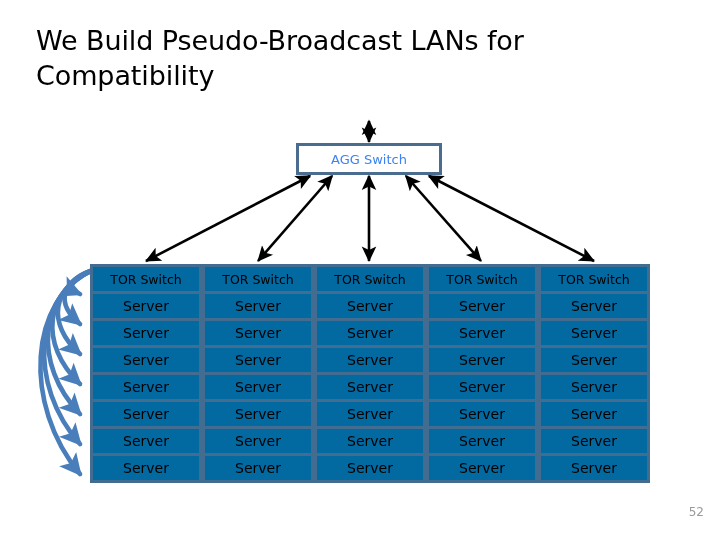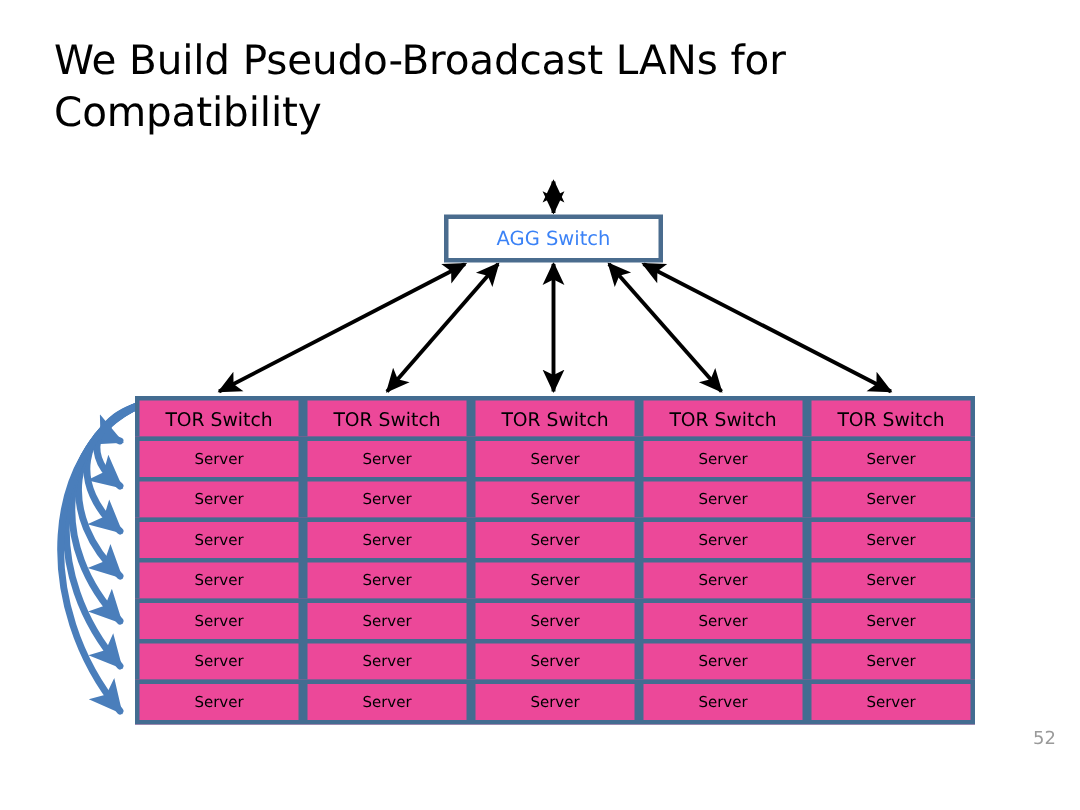--- a/index.html
+++ b/index.html
@@ -76,40 +76,40 @@
     z-index: 3;
   }
   .rack-column {
     width: 112px;
     display: flex;
     flex-direction: column;
   }
   .cell {
     height: 30px;
     border: 3px solid #436C91;
-    background: #ec4899;
+    background: #0369a1;
     box-sizing: border-box;
     margin-bottom: -3px;
     margin-right: 0;
     display: flex;
     align-items: center;
     justify-content: center;
     font-size: 12.5px;
     color: #000;
     white-space: nowrap;
   }
   .rack-column + .rack-column .cell { }
   .cell.tor { font-size: 12.5px; }
-  .cell.server { font-size: 10px; }
+  .cell.server { font-size: 14px; }
 
   
   #slide-number {
     position: absolute;
     right: 16px;
-    top: 485px;
+    top: 505px;
     font-size: 12px;
     color: #9a9a9a;
   }
 </style>
 </head>
 <body>
 
 <div id="slide-title">We Build Pseudo-Broadcast LANs for Compatibility</div>
 
 <div id="diagram">

